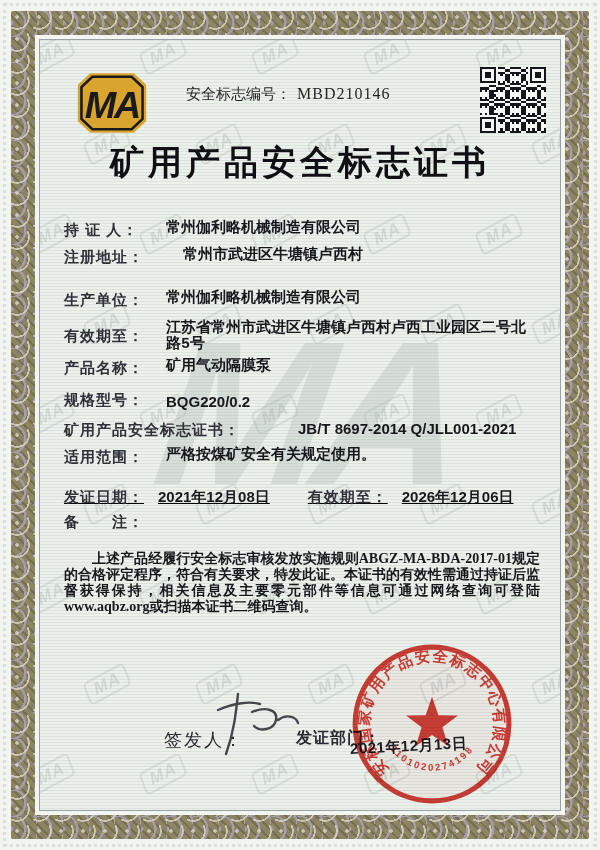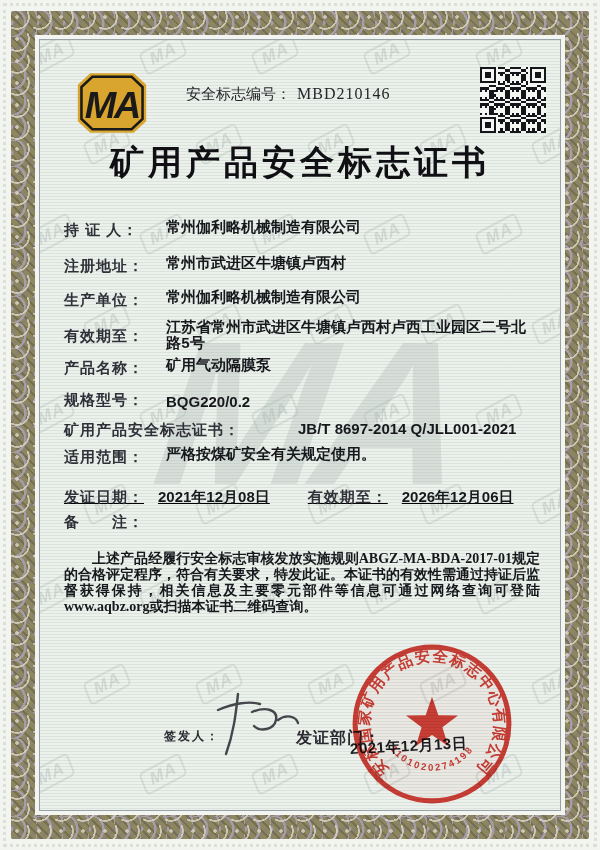--- a/index.html
+++ b/index.html
@@ -31,21 +31,21 @@
   .row .lab{flex:0 0 102px;font-weight:600;font-size:15px;color:#303138;letter-spacing:1px;}
   .row .val{font-family:Liberation Mono, monospace;font-weight:600;font-size:15px;color:#17181c;line-height:16px;}
   .row .val.sans{font-family:"Liberation Sans",sans-serif;font-weight:700;}
   .row.widelab .lab{flex:0 0 auto;margin-right:18px;}
   .dates{left:24px;width:474px;display:flex;align-items:baseline;}
   .dates .lab{font-weight:600;font-size:15px;color:#303138;letter-spacing:1px;}
   .dates .val{font-weight:600;font-size:15px;color:#17181c;margin-left:14px;}
   .dates .lab2{margin-left:38px;}
   .statement{left:24px;top:511px;width:476px;font-family:"Liberation Serif",serif;font-weight:600;
     font-size:14px;line-height:16px;color:#17181c;text-align:justify;text-indent:2em;}
-  .signer{left:124px;top:688px;font-family:"Liberation Serif",serif;font-weight:700;font-size:12px;color:#2a2a30;letter-spacing:2px;}
+  .signer{left:124px;top:688px;font-family:"Liberation Serif",serif;font-weight:400;font-size:18px;color:#2a2a30;letter-spacing:2px;}
   .dept{left:256px;top:688px;font-family:"Liberation Serif",serif;font-weight:700;font-size:16px;color:#2a2a30;letter-spacing:1px;}
   .stamp-date{left:310px;top:697px;font-weight:600;font-size:15px;color:#1c1c20;transform:rotate(-3deg);letter-spacing:.5px;}
   .stamp{left:306px;top:598px;mix-blend-mode:multiply;}
   .sig{left:168px;top:648px;}
   svg{display:block;}
 </style>
 </head>
 <body>
 
 <div class="page">
@@ -459,21 +459,21 @@
           </g>
       </svg>
     </div>
 
     <div class="abs title">矿用产品安全标志证书</div>
 
     <div class="abs row" style="top:181px;">
       <span class="lab">持 证 人：</span>
       <span class="val">常州伽利略机械制造有限公司</span>
     </div>
-    <div class="abs row" style="top:217px;">
+    <div class="abs row" style="top:208px;gap:17px;">
       <span class="lab">注册地址：</span>
       <span class="val">常州市武进区牛塘镇卢西村</span>
     </div>
     <div class="abs row" style="top:251px;">
       <span class="lab">生产单位：</span>
       <span class="val">常州伽利略机械制造有限公司</span>
     </div>
     <div class="abs row" style="top:281px;">
       <span class="lab" style="padding-top:6px;">有效期至：</span>
       <span class="val" style="max-width:366px;">江苏省常州市武进区牛塘镇卢西村卢西工业园区二号北路5号</span>

